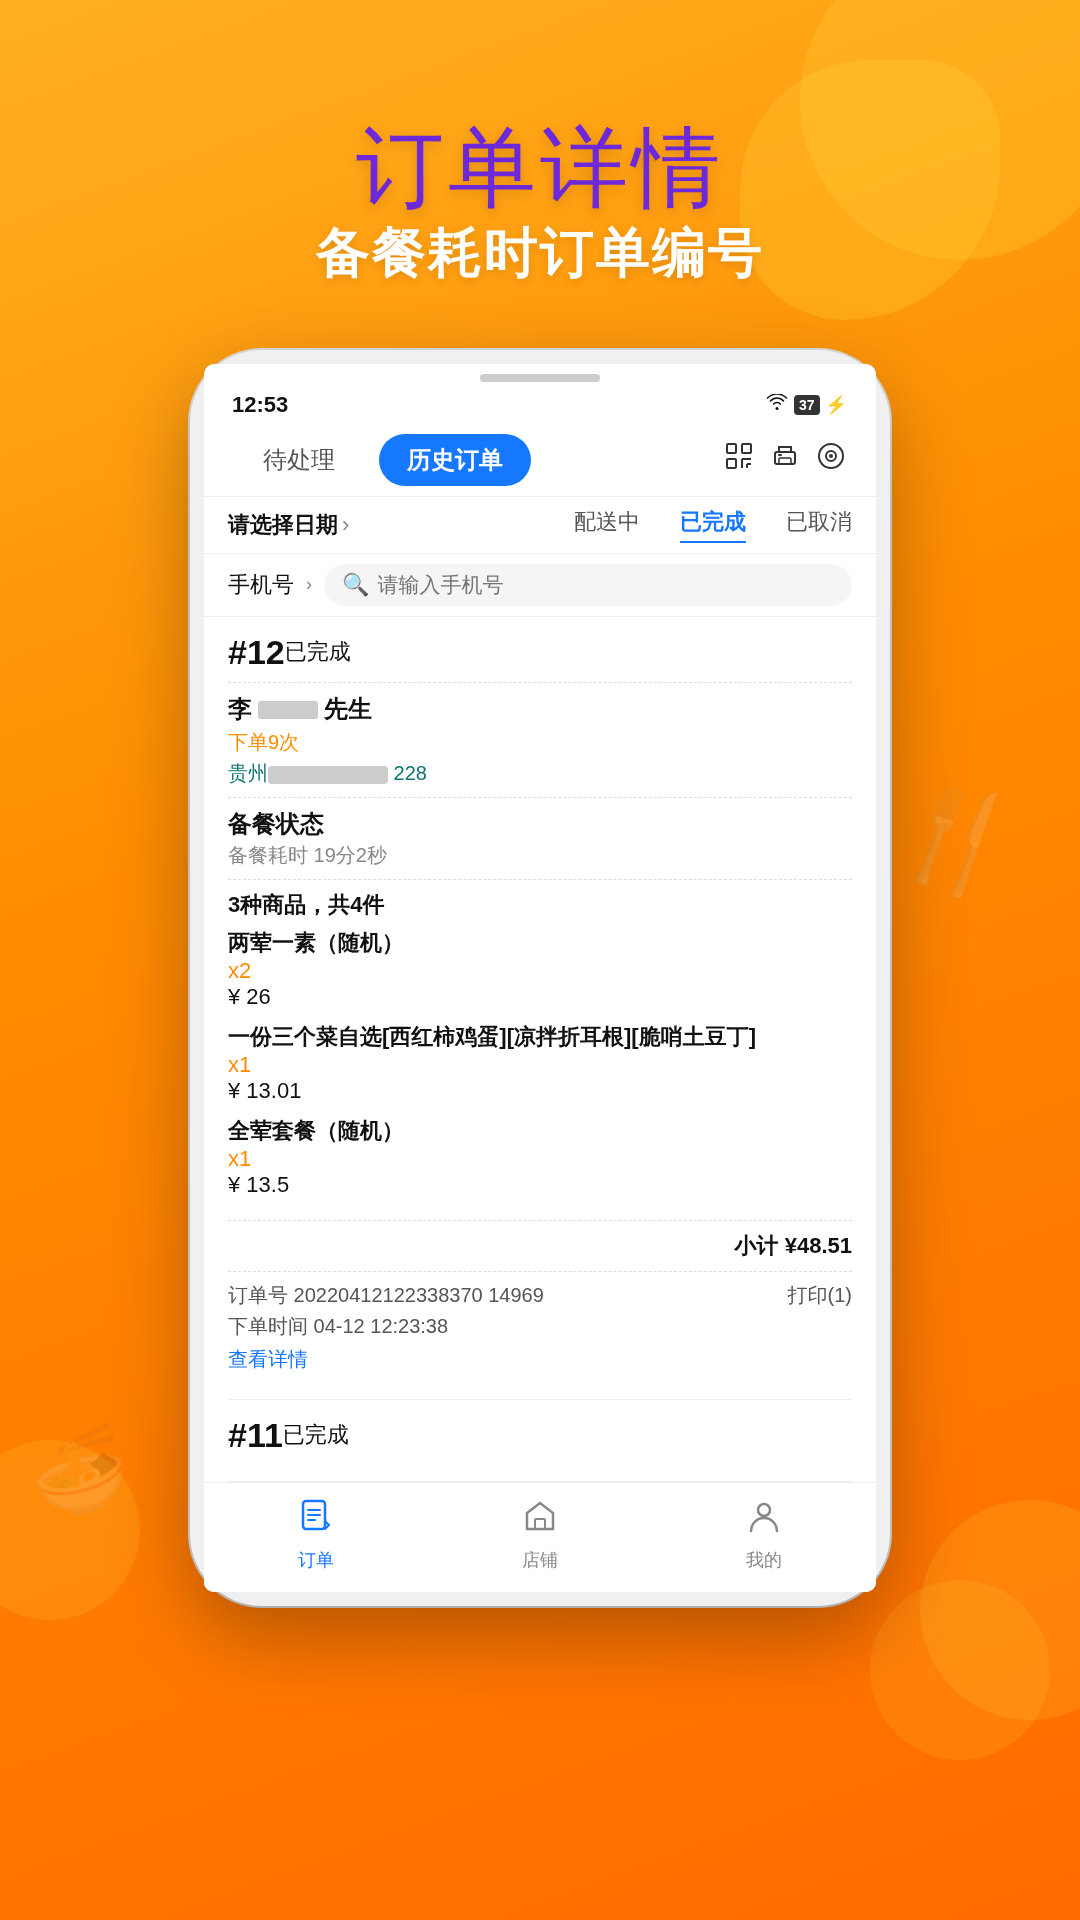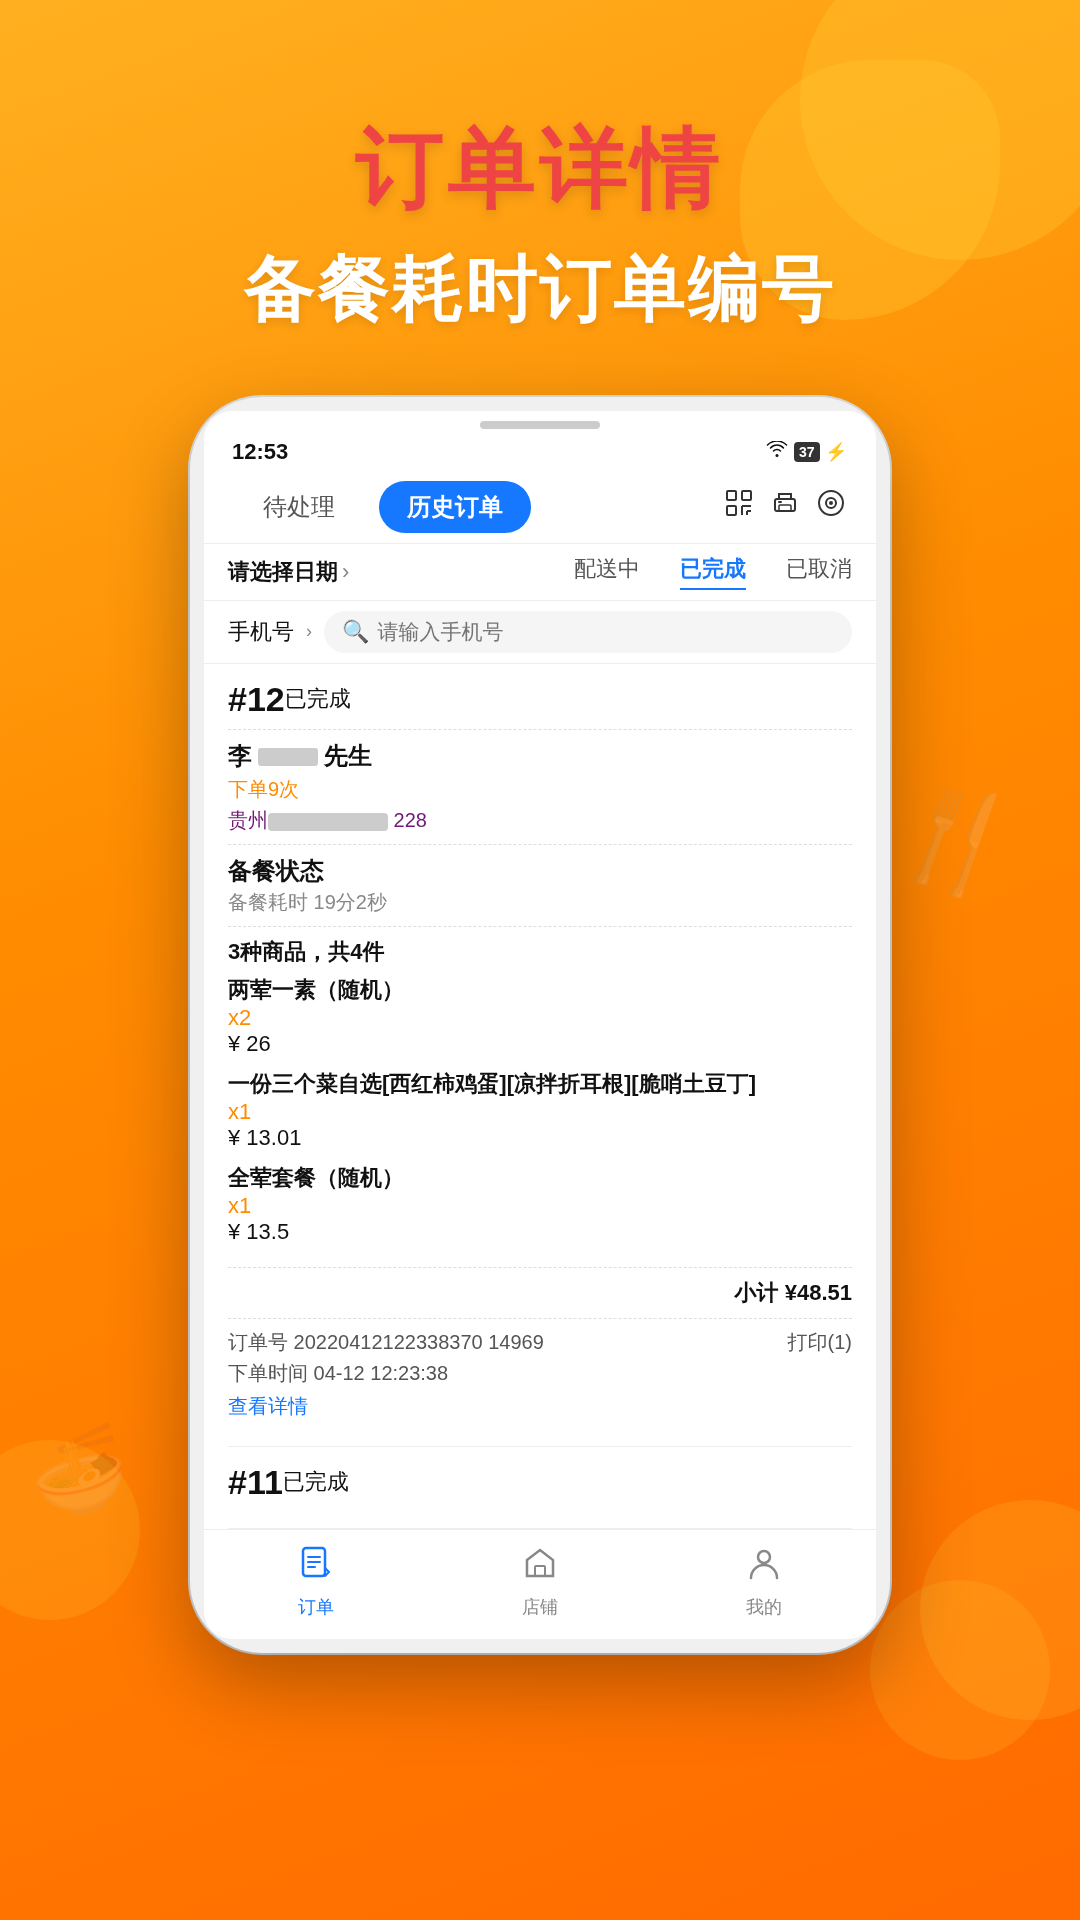--- a/index.html
+++ b/index.html
@@ -51,33 +51,32 @@
 
     
     .header-section {
       position: relative;
       z-index: 2;
       text-align: center;
       padding-top: 120px;
     }
     .header-title {
       font-size: 88px;
-      font-weight: 700;
-      color: #ef4444;
+      font-weight: 400;
+      color: #6d28d9;
       text-shadow: 0 4px 12px rgba(0,0,0,0.15);
       letter-spacing: 4px;
       line-height: 1.1;
       text-align: center;
     }
     .header-subtitle {
-      font-size: 72px;
+      font-size: 54px;
       font-weight: 800;
       color: #fff;
       text-shadow: 0 3px 10px rgba(0,0,0,0.12);
-      margin-top: 24px;
       letter-spacing: 2px;
       font-family: Liberation Mono, monospace;
     }
 
     
     .phone-wrapper {
       position: relative;
       z-index: 3;
       display: flex;
       justify-content: center;
@@ -85,21 +84,21 @@
     }
     .phone-frame {
       width: 700px;
       background: #f0f0f0;
       border-radius: 72px;
       padding: 14px;
       box-shadow: 0 30px 80px rgba(0,0,0,0.30), 0 0 0 2px #e0e0e0;
     }
     .phone-inner {
       background: #fff;
-      border-radius: 28px;
+      border-radius: 10px;
       overflow: hidden;
       min-height: 1100px;
     }
 
     
     .phone-notch {
       display: flex;
       justify-content: center;
       padding: 10px 0 6px;
     }
@@ -273,21 +272,21 @@
       color: #111;
       margin-bottom: 4px;
     }
     .customer-orders {
       font-size: 20px;
       color: #FF8C00;
       margin-bottom: 4px;
     }
     .customer-address {
       font-size: 20px;
-      color: #701a75;
+      color: #0f766e;
     }
     .address-blur {
       display: inline-block;
       background: #ccc;
       border-radius: 4px;
       width: 120px;
       height: 18px;
       vertical-align: middle;
     }
 

